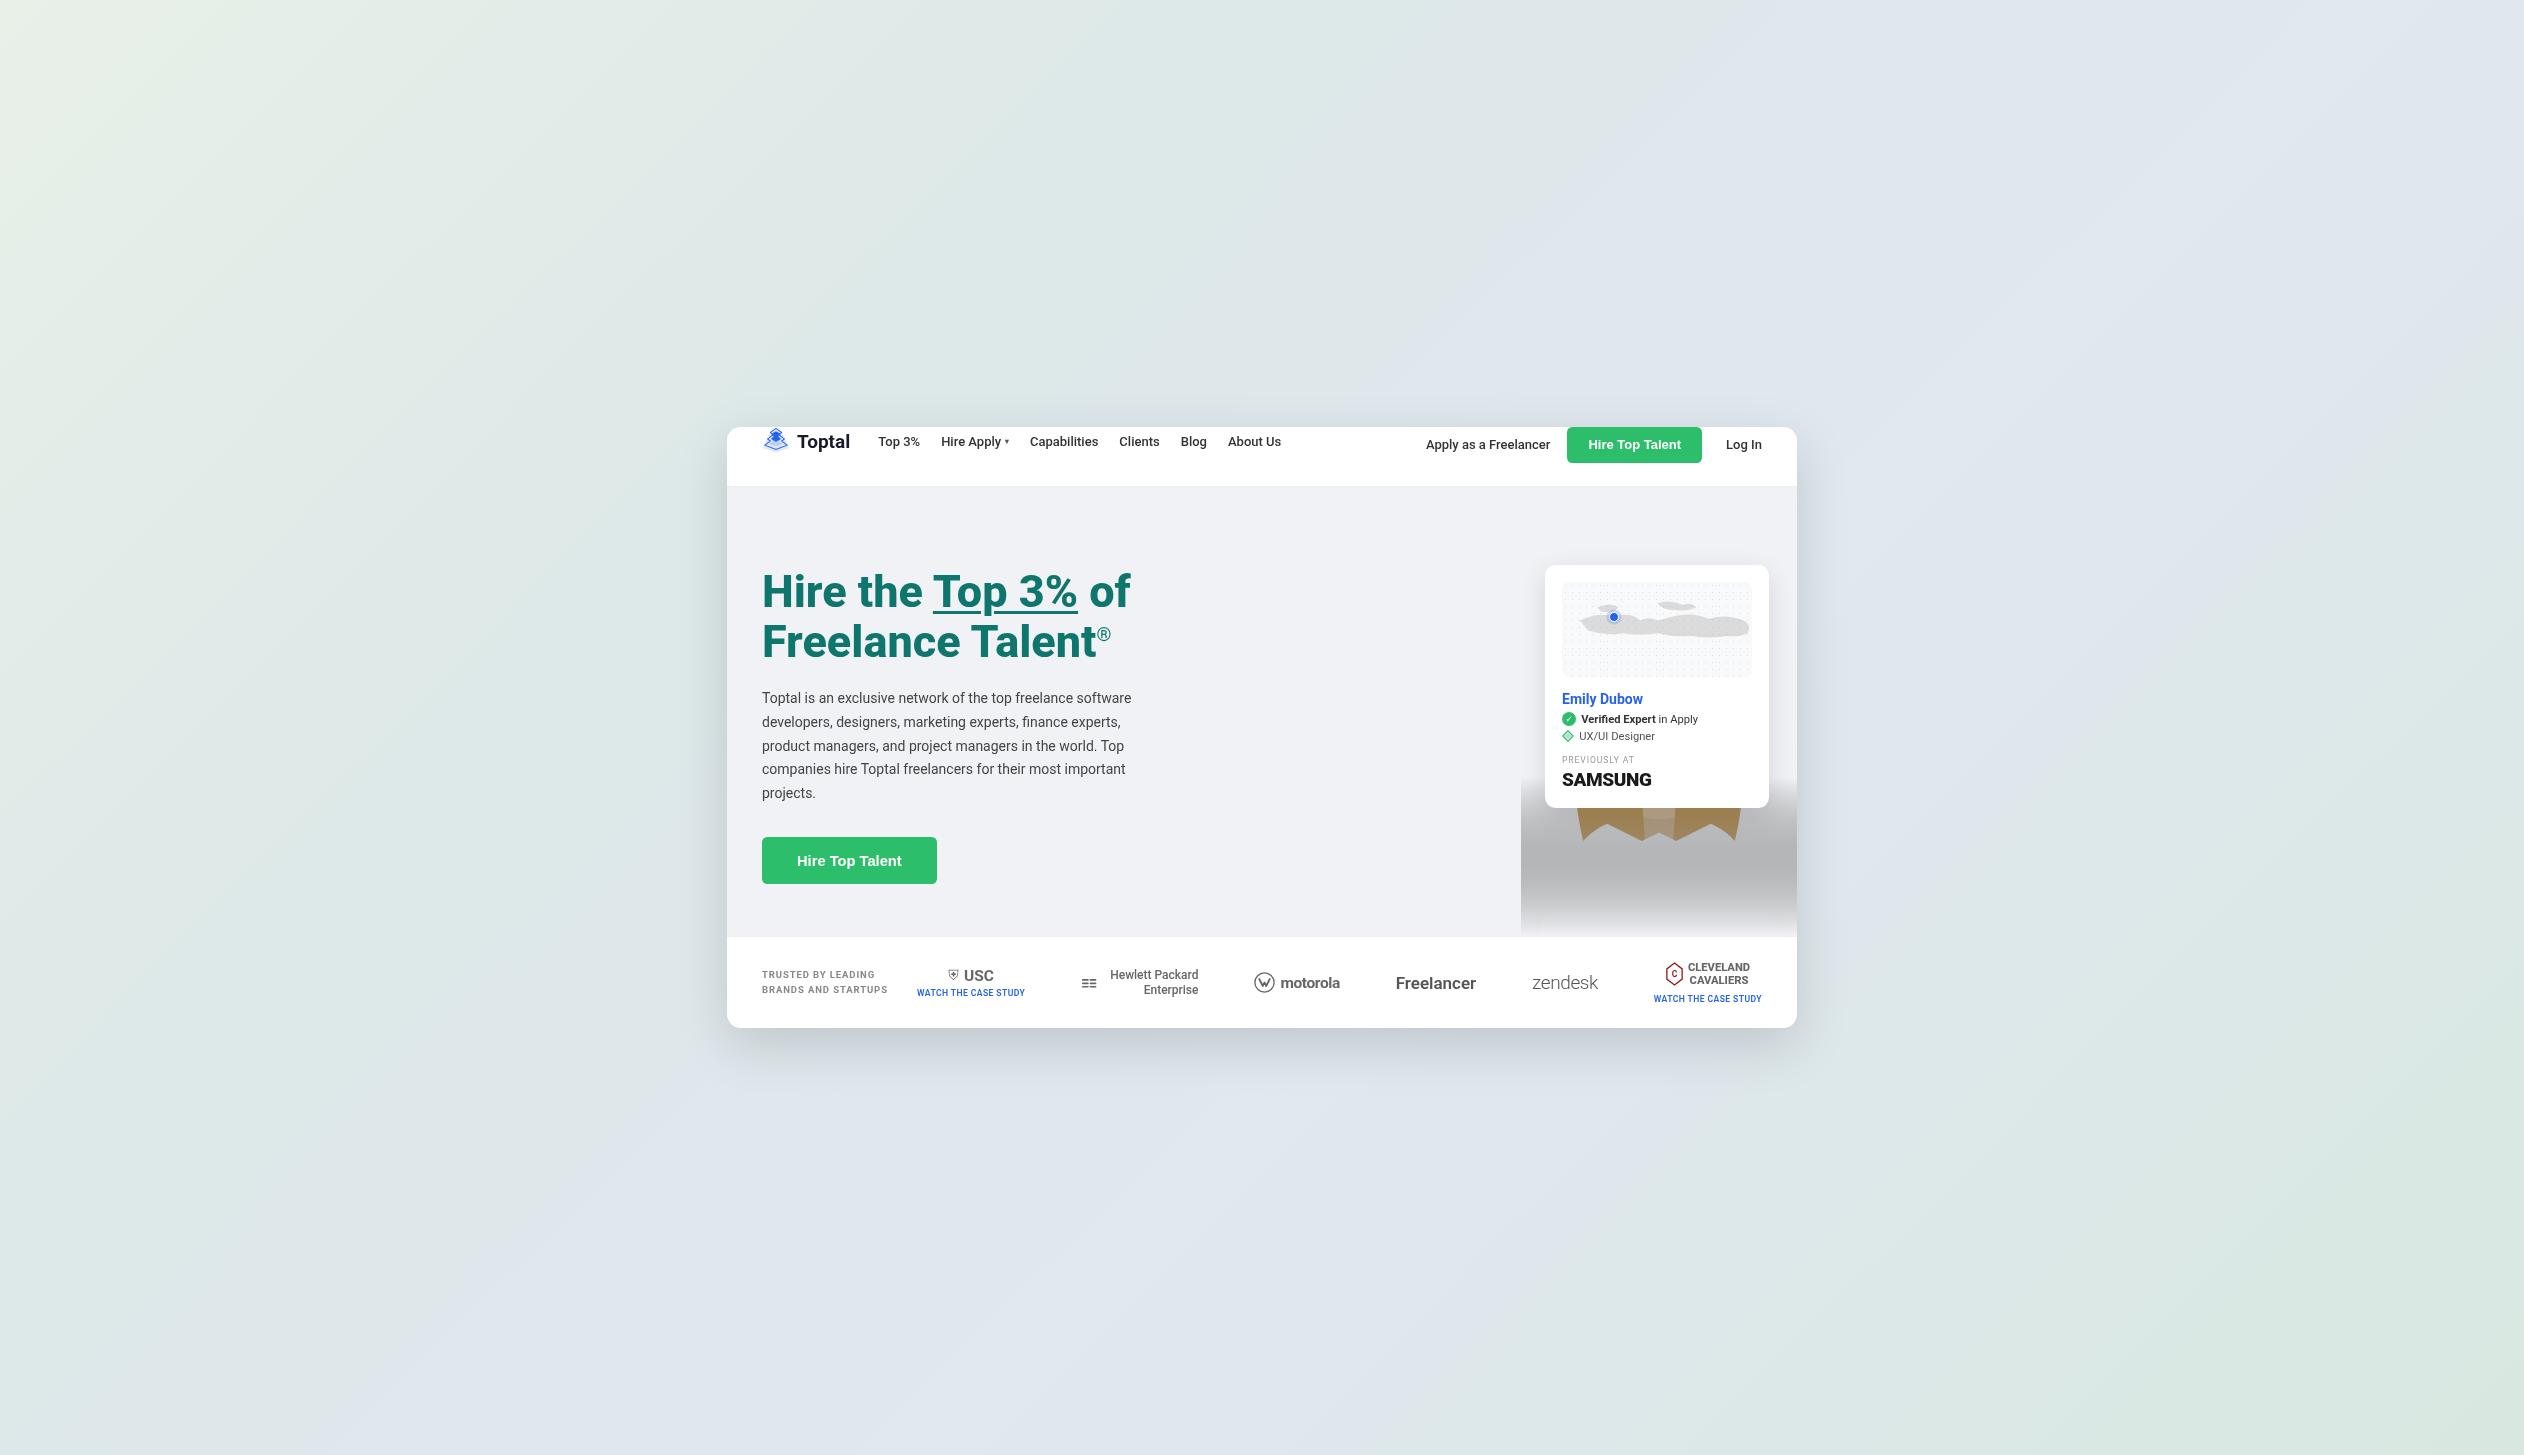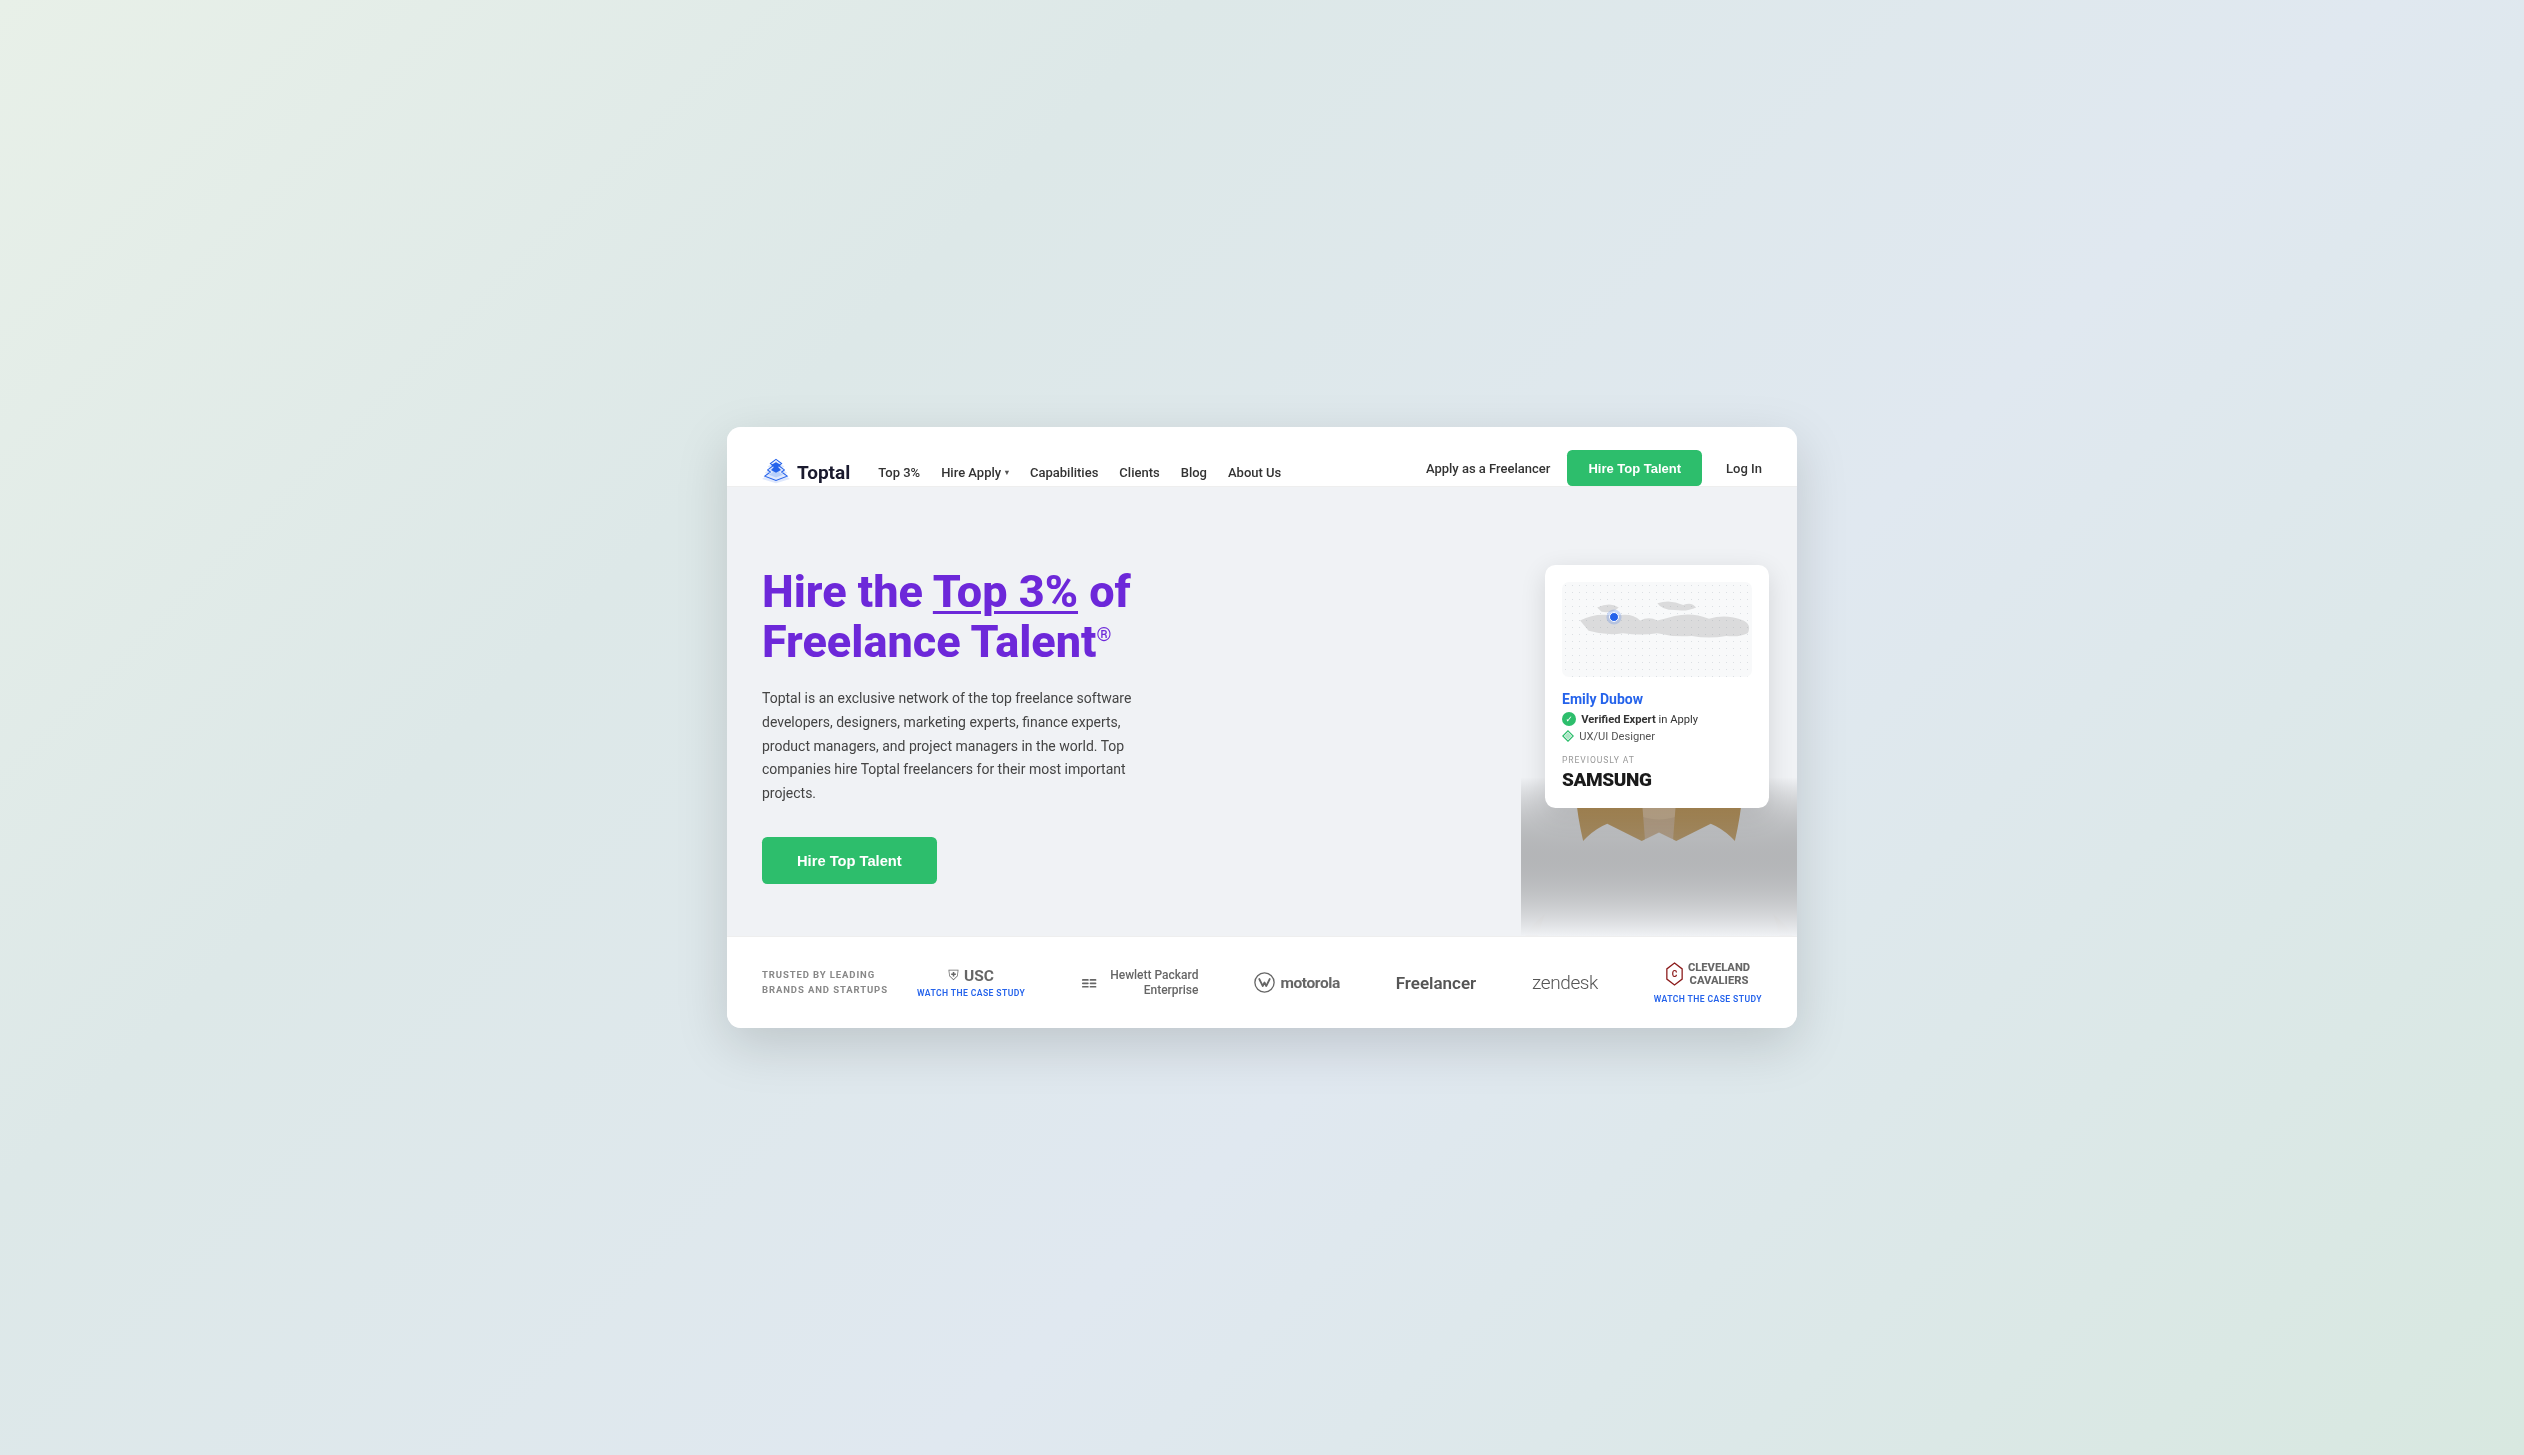--- a/index.html
+++ b/index.html
@@ -19,21 +19,21 @@
       border-radius: 14px;
       box-shadow: 0 17px 52px rgba(0,0,0,0.15);
       overflow: hidden;
     }
     
     .navbar {
       background: #fff;
       padding: 0 35px;
       height: 60px;
       display: flex;
-      align-items: flex-end;
+      align-items: flex-start;
       justify-content: space-between;
       border-bottom: 0.9px solid #eee;
     }
     .nav-left {
       display: flex;
       align-items: center;
       gap: 28px;
     }
     .logo {
       display: flex;
@@ -111,21 +111,21 @@
     }
     .hero-content {
       flex: 0 0 431px;
       max-width: 431px;
       padding-bottom: 52px;
       z-index: 2;
     }
     .hero-heading {
       font-size: 45px;
       font-weight: 800;
-      color: #6d28d9;
+      color: #0f766e;
       line-height: 1.1;
       margin-bottom: 21px;
     }
     .hero-heading .underline {
       text-decoration: underline;
       text-underline-offset: 3.5px;
       text-decoration-thickness: 2.6px;
     }
     .hero-heading .registered {
       font-size: 19px;

